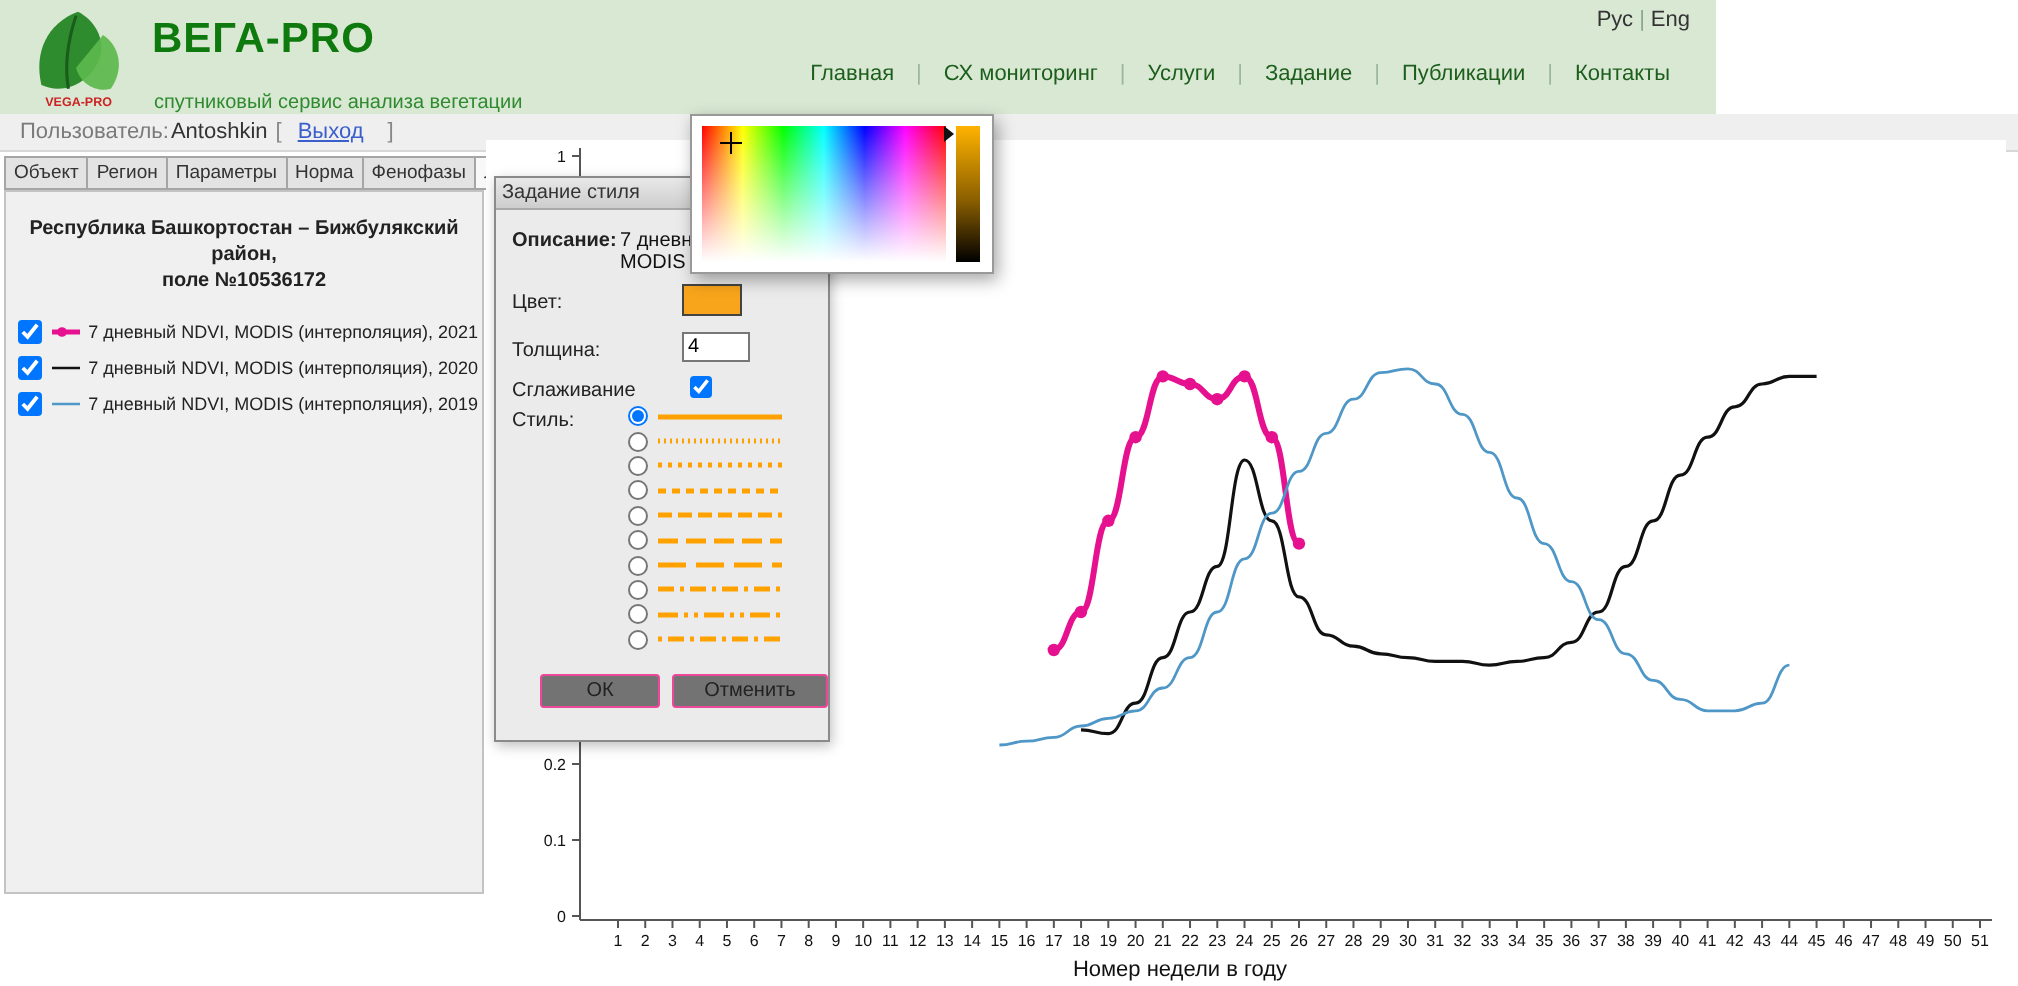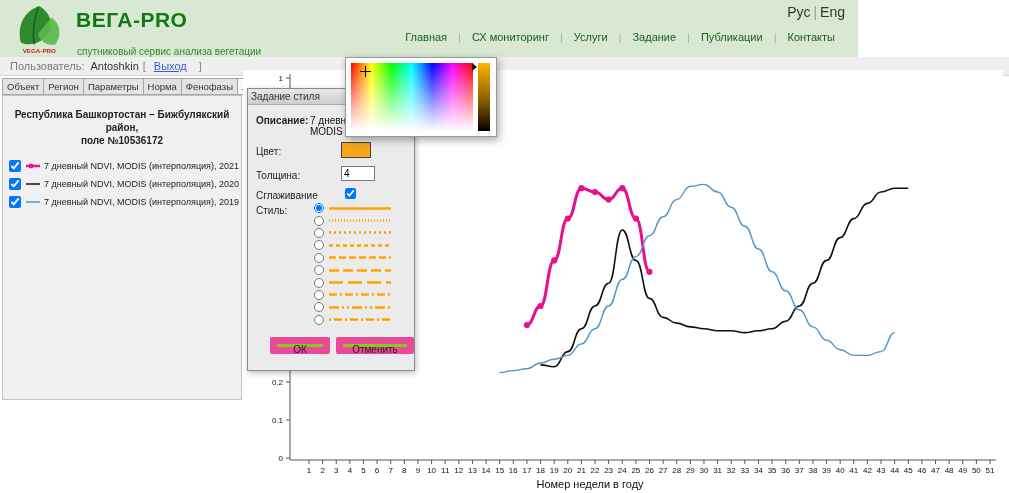--- a/index.html
+++ b/index.html
@@ -6,41 +6,41 @@
   html,body { width:1009px; height:493px; overflow:hidden; }
   body { font-family:"Liberation Sans", sans-serif; background:#fff; }
   .page { position:relative; width:1009px; height:493px; overflow:hidden; background:#fff; }
   a { cursor:pointer; text-decoration:none; }
 
   
   .header { position:absolute; left:0; top:0; width:858px; height:57px; background:#d9e8d3; }
   .logo { position:absolute; left:10px; top:3px; width:58px; height:52px; cursor:pointer; }
   .brand-title { position:absolute; left:76px; top:8px; font-size:21px; font-weight:bold; color:#0e7a0e; letter-spacing:.5px; }
   .brand-sub { position:absolute; left:77px; top:46px; font-size:10px; color:#2f8a2f; }
-  .lang { position:absolute; right:10px; top:4px; font-size:14px; color:#333; }
+  .lang { position:absolute; right:10px; top:4px; font-size:11px; color:#333; }
   .lang a { color:#333; margin:0 3px; }
   .lang .lsep { color:#8aa88a; }
   .nav { position:absolute; right:12px; top:31px; font-size:11px; color:#1c5e1c; white-space:nowrap; }
   .nav a { color:#1c5e1c; margin:0 11px; }
   .nav .vsep { color:#9bb89b; }
 
   
   .userbar { position:absolute; left:0; top:57px; width:1009px; height:19px; background:#efefef;
              border-bottom:1px solid #d8d8d8; font-size:11px; line-height:18px; padding-left:10px; color:#7a7a7a; }
-  .userbar .uname { color:#333; margin-left:6px; }
+  .userbar .uname { color:#333; margin-left:1px; }
   .userbar .brk { color:#888; margin-left:4px; }
   .userbar .logout { color:#3a5fcd; text-decoration:underline; margin:0 8px; }
 
   
   .tabs { position:absolute; left:2px; top:78px; height:17px; display:flex; }
   .tab { font-size:9.5px; padding:2px 4px; background:#e3e3e3; border:1px solid #a5a5a5; border-right:none;
          color:#333; cursor:pointer; white-space:nowrap; }
   .tab:last-child { border-right:1px solid #a5a5a5; }
   .tab.active { background:#f8f8f8; }
-  .left-panel { position:absolute; left:2px; top:95px; width:240px; height:305px; background:#f0f0f0; border:1px solid #c3c3c3; }
+  .left-panel { position:absolute; left:2px; top:95px; width:240px; height:352px; background:#f0f0f0; border:1px solid #c3c3c3; }
   .panel-title { margin-top:12px; text-align:center; font-size:10px; font-weight:bold; color:#222; line-height:13px; }
   #legend-items { margin-top:10px; }
   .legend-row { display:flex; align-items:center; gap:4px; padding:3px 2px 3px 6px; }
   .legend-row input { width:12px; height:12px; flex:0 0 auto; }
   .legend-label { font-size:9px; color:#222; white-space:nowrap; }
 
   
   .chart { position:absolute; left:243px; top:70px; width:760px; height:423px; background:#fff; }
 
   
@@ -56,21 +56,21 @@
   .lbl-thick { top:81px; }
   .inp-thick { position:absolute; left:93px; top:77px; width:34px; height:15px; font-size:10px;
                font-family:inherit; border:1px solid #777; padding:0 2px; background:#fff; }
   .lbl-smooth { top:101px; }
   .cb-smooth { position:absolute; left:97px; top:99px; width:11px; height:11px; }
   .lbl-style { top:116px; }
   #style-list { position:absolute; left:66px; top:113px; }
   .style-row { display:flex; align-items:center; height:12.4px; cursor:pointer; }
   .style-row input { width:10px; height:10px; margin:0 3px 0 0; }
   .dbtn { position:absolute; top:248px; height:17px; font-size:10px; font-family:inherit;
-          background:#84cc16; border:7px solid #ec4899; border-radius:2px; cursor:pointer; color:#222; }
+          background:#737373; border:1px solid #ec4899; border-radius:2px; cursor:pointer; color:#222; }
   .btn-ok { left:22px; width:60px; }
   .btn-cancel { left:88px; width:78px; }
 
   
   .picker { position:absolute; left:345px; top:57px; width:152px; height:80px; background:#fff;
             border:1px solid #999; box-shadow:2px 3px 8px rgba(0,0,0,.35); z-index:10; }
   .cp-grad { position:absolute; left:5px; top:5px; width:122px; height:68px; cursor:crosshair;
              background:linear-gradient(to bottom, rgba(255,255,255,0) 0%, #ffffff 100%),
                         linear-gradient(to right, #ff0000, #ffff00, #00ff00, #00ffff, #0000ff, #ff00ff, #ff0000); }
   .cp-cross { position:absolute; left:9px; top:3px; width:11px; height:11px; }

